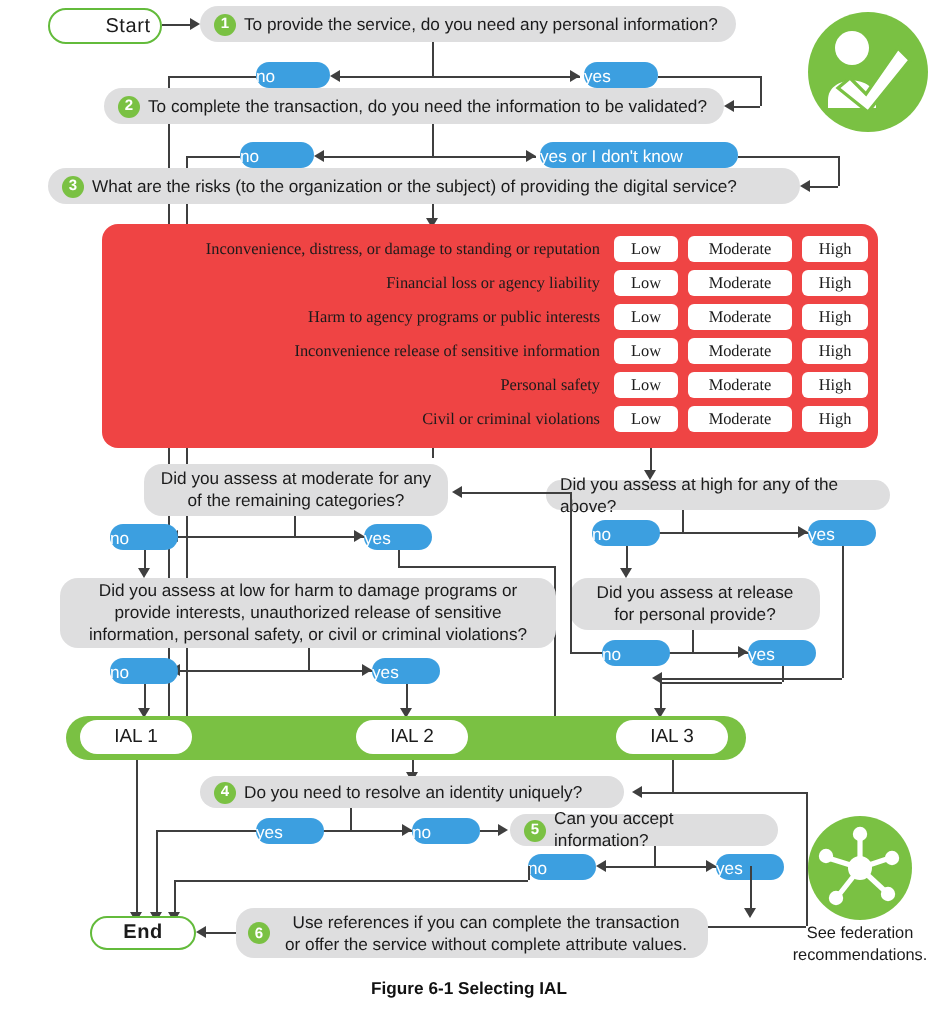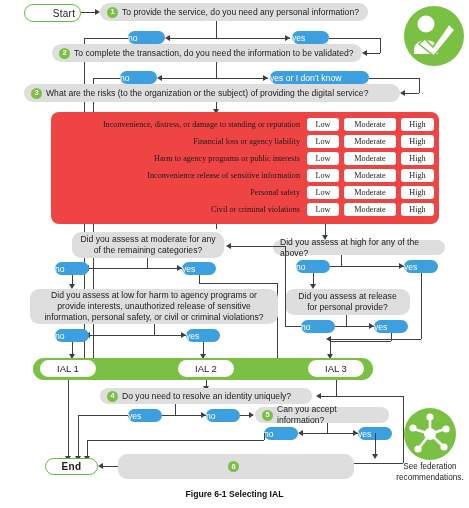--- a/index.html
+++ b/index.html
@@ -276,21 +276,21 @@
   <div class="arrow ar-d" style="left:69px;top:284px;"></div>
 
   <div class="ln lnv" style="left:199px;top:275px;height:8px;"></div>
   <div class="ln lnh" style="left:199px;top:283px;width:78px;"></div>
   <div class="ln lnv" style="left:277px;top:283px;height:86px;"></div>
   <div class="ln lnh" style="left:221px;top:369px;width:56px;"></div>
   <div class="arrow ar-l" style="left:217px;top:366px;"></div>
 
   <div class="abs qbox center" style="left:30px;top:289px;width:248px;height:35px;">
     <div>
-      <span class="qtext">Did you assess at low for harm to agency programs or</span>
+      <span class="qtext">Did you assess at low for harm to damage programs or</span>
       <span class="qtext">provide interests, unauthorized release of sensitive</span>
       <span class="qtext">information, personal safety, or civil or criminal violations?</span>
     </div>
   </div>
 
   <div class="ln lnv" style="left:154px;top:324px;height:11px;"></div>
   <div class="ln lnh" style="left:89px;top:335px;width:97px;"></div>
   <div class="arrow ar-l" style="left:85px;top:332px;"></div>
   <div class="arrow ar-r" style="left:181px;top:332px;"></div>
 
@@ -376,20 +376,24 @@
 
   <div class="ln lnv" style="left:375px;top:433px;height:23px;"></div>
   <div class="arrow ar-d" style="left:372px;top:454px;"></div>
 
   <div class="ln lnv" style="left:403px;top:396px;height:67px;"></div>
   <div class="ln lnh" style="left:336px;top:396px;width:67px;"></div>
   <div class="ln lnh" style="left:354px;top:463px;width:49px;"></div>
 
   <div class="abs qbox center" style="left:118px;top:454px;width:236px;height:25px;padding-left:6px;">
     <span class="numdot">6</span>
+    <div style="text-align:center;flex:1;">
+      <span class="qtext">Use references if you can complete the transaction</span>
+      <span class="qtext">or offer the service without complete attribute values.</span>
+    </div>
   </div>
 
   <div class="ln lnh" style="left:102px;top:466px;width:16px;"></div>
   <div class="arrow ar-l" style="left:98px;top:463px;"></div>
 
   <div class="abs terminator" style="left:45px;top:458px;width:53px;height:17px;font-weight:bold;">
     <span>End</span>
   </div>
 
   <div class="abs gcircle" style="left:404px;top:408px;width:52px;height:52px;">

